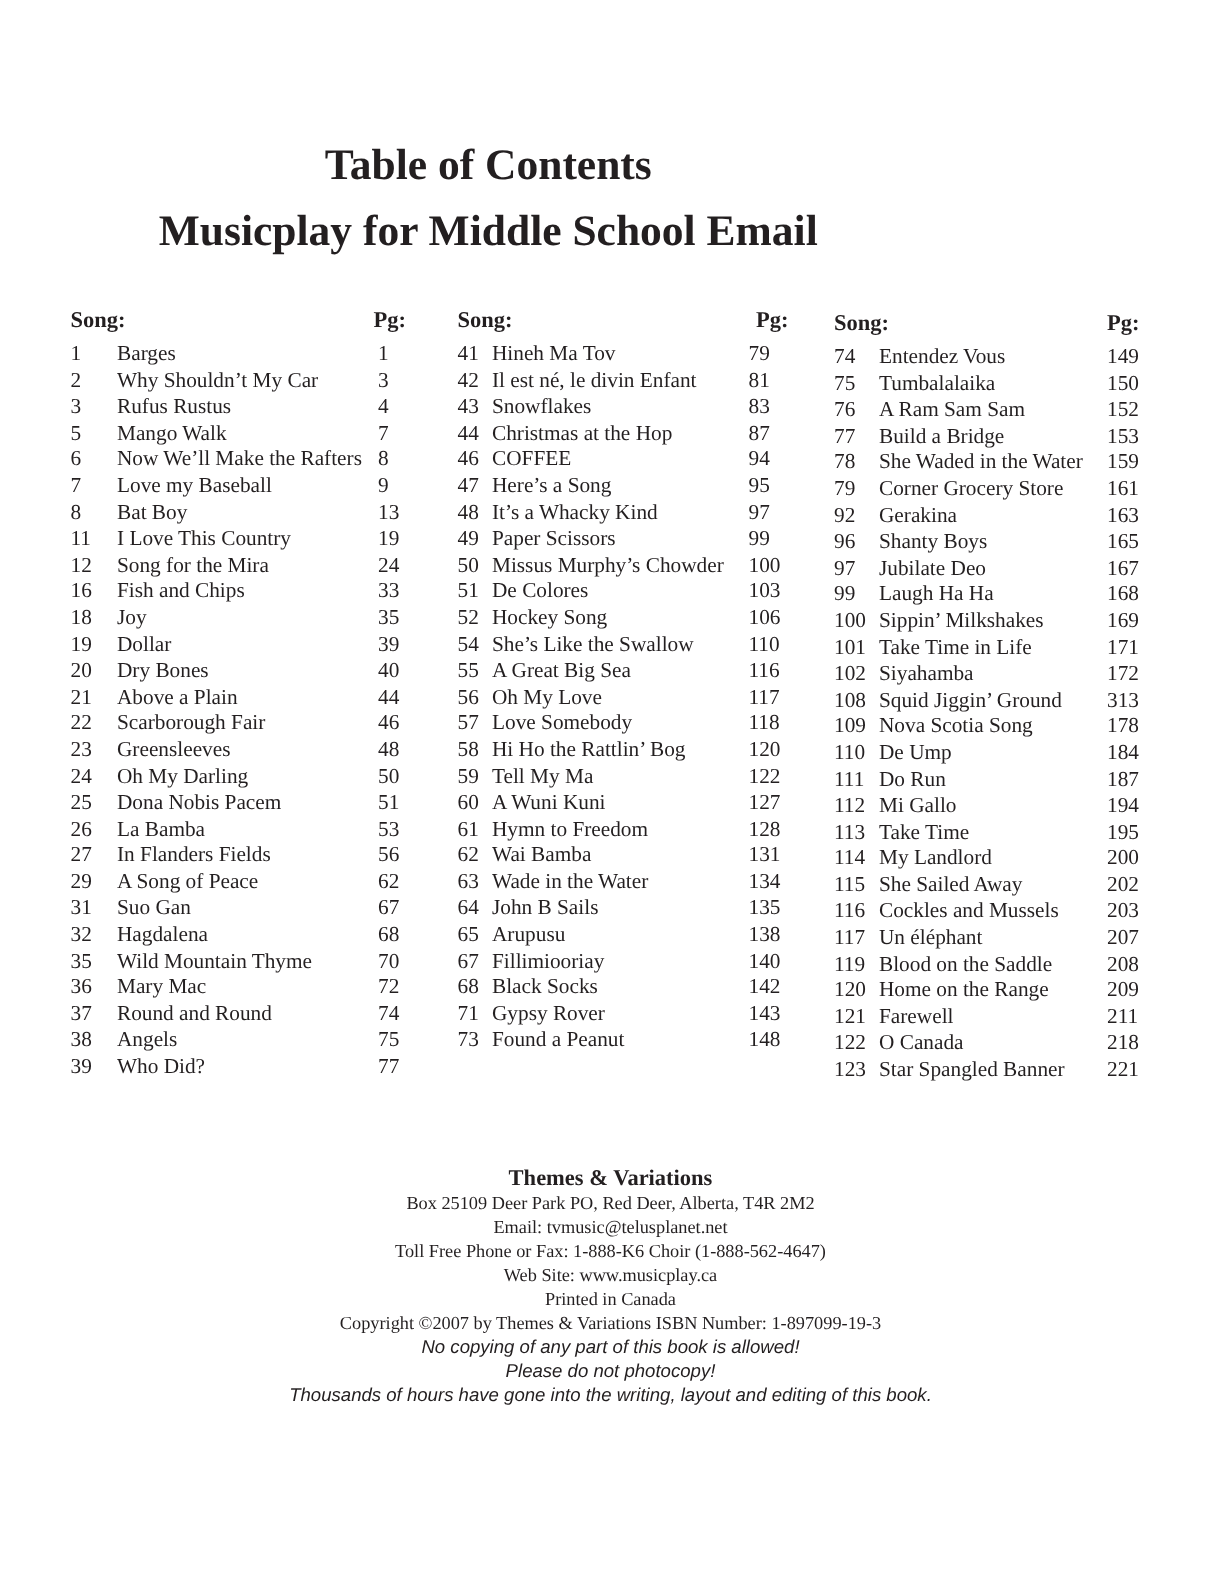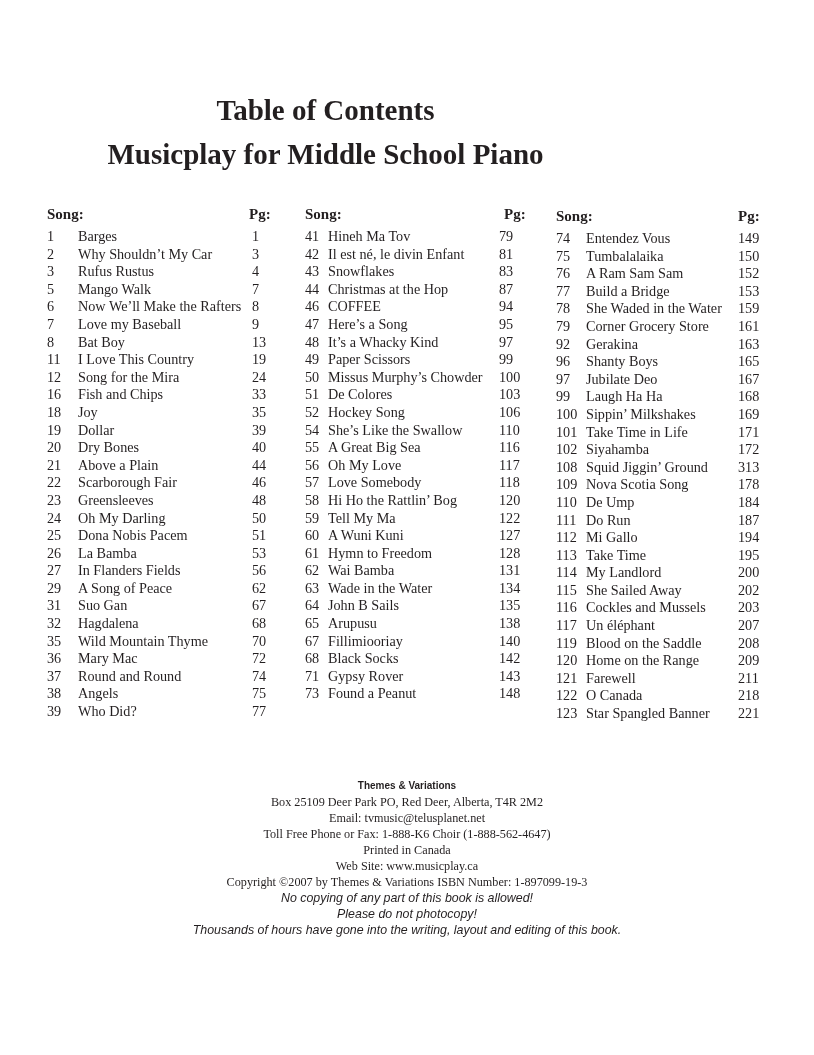--- a/index.html
+++ b/index.html
@@ -19,28 +19,28 @@
   .row .pg { position: absolute; }
   #col1 { left: 47px; width: 230px; }
   #col1 .name { left: 31px; } #col1 .pg { left: 205px; } #col1 .h-pg { left: 202px; }
   #col2 { left: 305px; width: 230px; }
   #col2 .name { left: 23px; } #col2 .pg { left: 194px; } #col2 .h-pg { left: 199px; }
   #col3 { left: 556px; width: 210px; }
   #col3 .name { left: 30px; } #col3 .pg { left: 182px; text-align: center; } #col3 .h-pg { left: 182px; }
   #col3 { top: 208px; }
   .footer { position: absolute; left: 0; top: 778px; width: 814px; text-align: center;
             font-size: 12.2px; line-height: 16px; }
-  .footer .brand { font-family: Liberation Sans, sans-serif; font-weight: bold; font-size: 10px; }
+  .footer .brand { font-family: Liberation Serif, serif; font-weight: bold; font-size: 15px; }
   .footer .ital { font-family: "Liberation Sans", sans-serif; font-style: italic; font-size: 12.4px; }
 </style>
 </head>
 <body>
 
 <h1 class="title t1">Table of Contents</h1>
-<h2 class="title t2">Musicplay for Middle School Piano</h2>
+<h2 class="title t2">Musicplay for Middle School Email</h2>
 
 <div class="col" id="col1">
   <div class="col-head">
     <span class="h-song">Song:</span>
     <span class="h-pg">Pg:</span>
   </div>
   <div class="rows">
       <div class="row">
         <span class="num">1</span>
         <span class="name">Barges</span>
@@ -475,19 +475,19 @@
         <span class="pg">221</span>
       </div>
     </div>
 </div>
 
 <div class="footer">
   <div class="brand">Themes &amp; Variations</div>
   <div>Box 25109 Deer Park PO, Red Deer, Alberta, T4R 2M2</div>
   <div>Email:  tvmusic@telusplanet.net</div>
   <div>Toll Free Phone or Fax:  1-888-K6 Choir  (1-888-562-4647)</div>
+  <div>Web Site: www.musicplay.ca</div>
   <div>Printed in Canada</div>
-  <div>Web Site: www.musicplay.ca</div>
   <div>Copyright ©2007 by Themes &amp; Variations   ISBN Number:  1-897099-19-3</div>
   <div class="ital">No copying of any part of this book is allowed!</div>
   <div class="ital">Please do not photocopy!</div>
   <div class="ital">Thousands of hours have gone into the writing, layout and editing of this book.</div>
 </div>
 
 </body></html>

